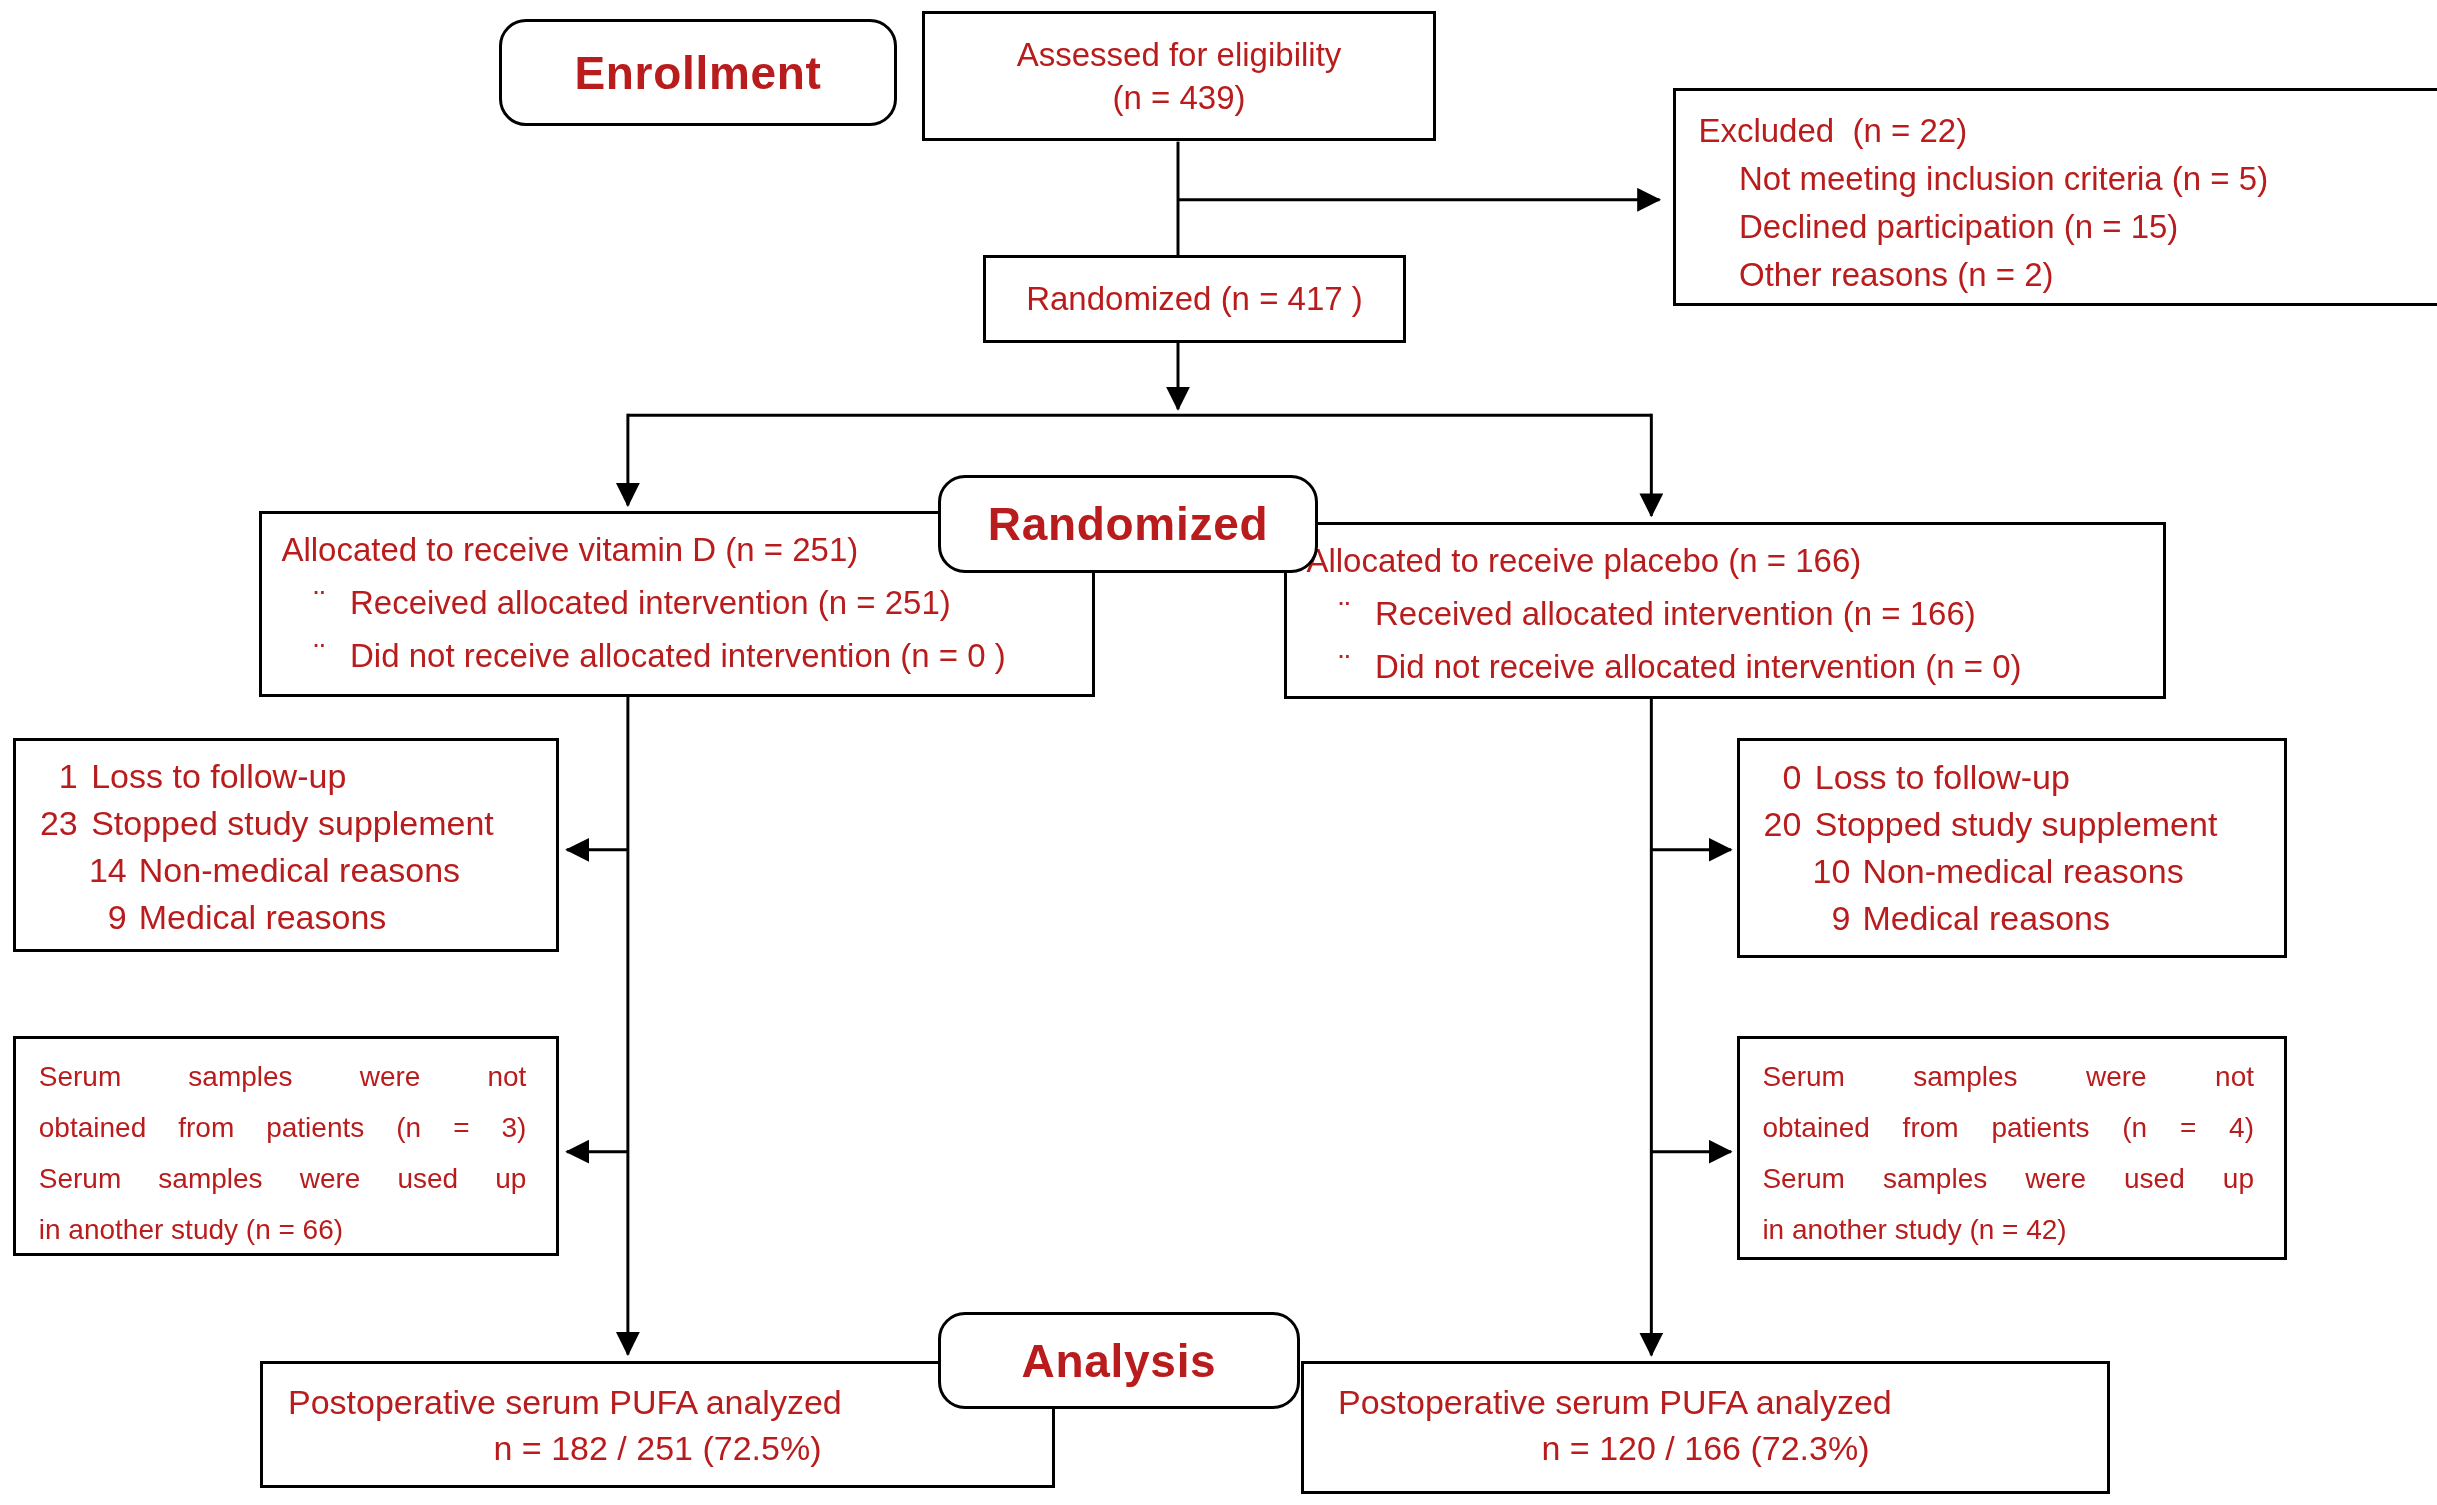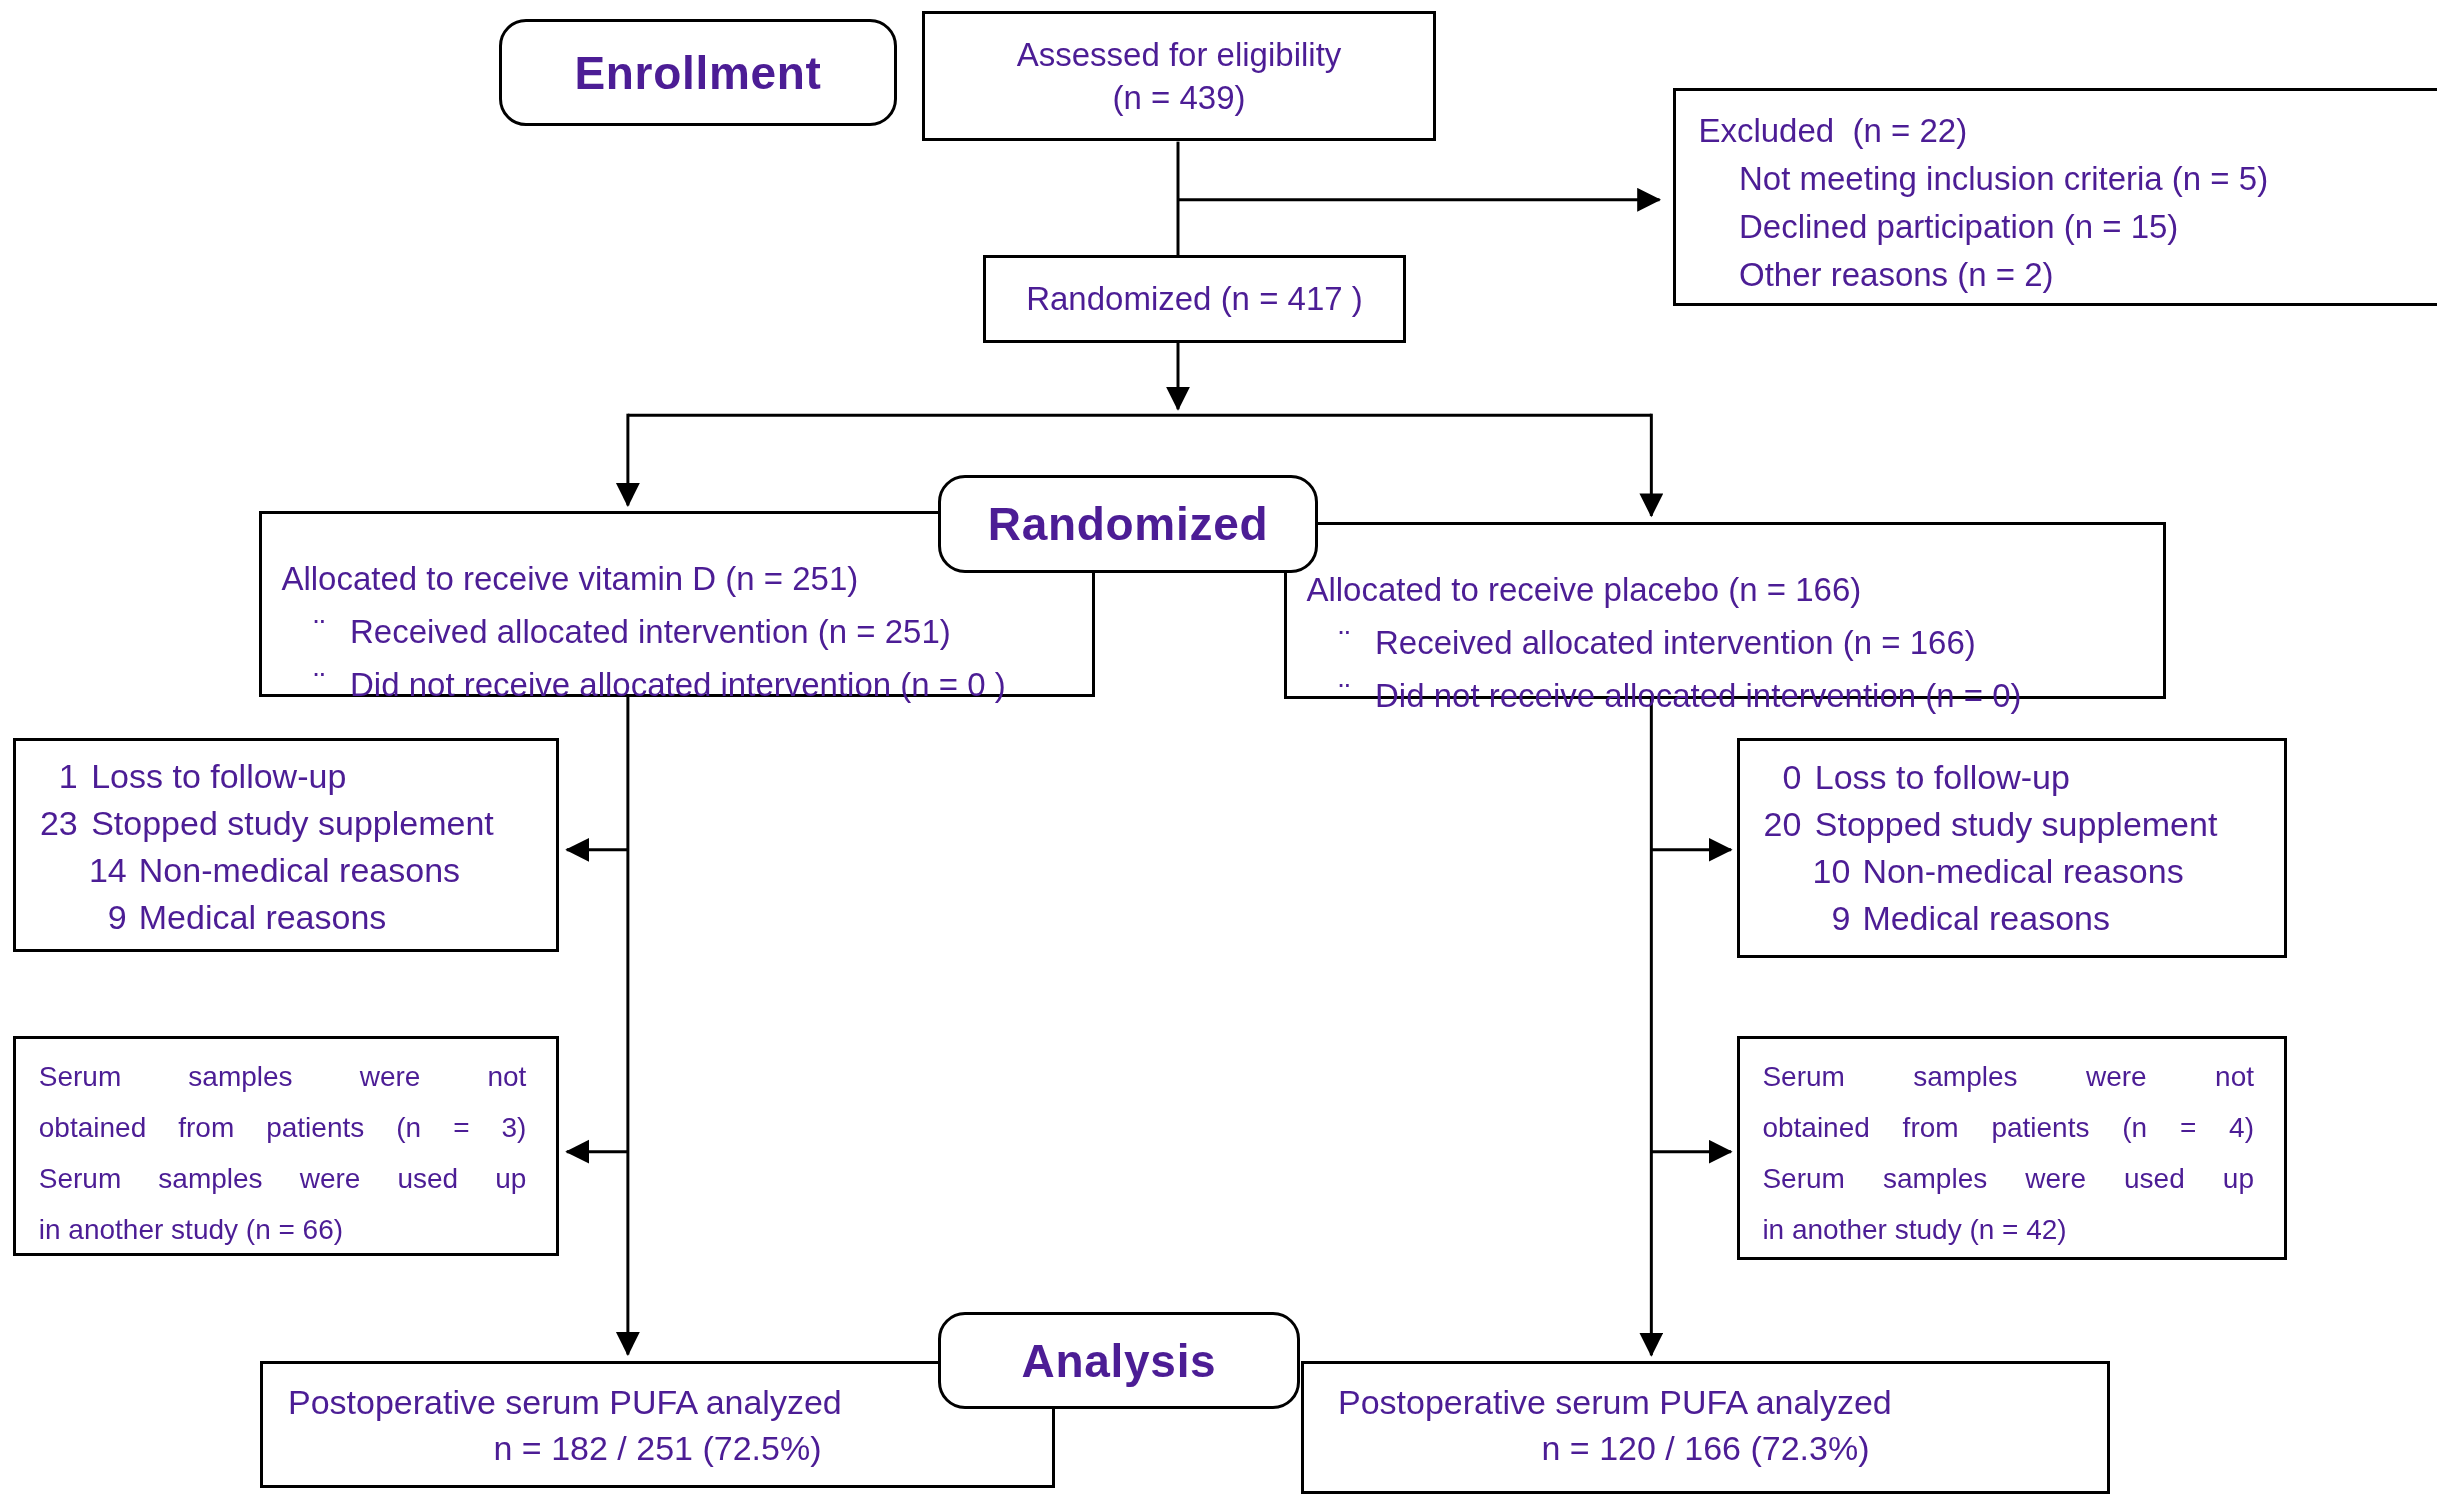--- a/index.html
+++ b/index.html
@@ -1,21 +1,21 @@
 <!DOCTYPE html>
 <html style="font-size:12px"><head>
 <meta charset="utf-8">
 <style>
   html,body{margin:0;padding:0;background:#ffffff;}
   #canvas{
     position:relative;
     width:2438px;height:1505px;
     background:#ffffff;
     font-family:"Liberation Sans", sans-serif;
-    color:#4c1d95;
+    color:#b91c1c;
     overflow:hidden;
   }
   #arrows{position:absolute;left:0;top:0;z-index:1;}
   .box{
     position:absolute;
     background:#ffffff;
     border:3px solid #000000;
     box-sizing:border-box;
     z-index:2;
     font-size:33px;
@@ -35,21 +35,21 @@
   
   .b-assessed{line-height:43px;}
   
   .b-excluded{padding-top:16.4px;line-height:48px;}
   .b-excluded .xtitle{padding-left:22.4px;white-space:pre;}
   .b-excluded .xitem{padding-left:63px;}
   
   .b-randomized{line-height:82px;}
   
   .alloc{padding-top:9px;line-height:53px;}
-  .alloc .atitle{padding-left:19.4px;margin-top:29px;}
+  .alloc .atitle{padding-left:19.4px;}
   .alloc .arow{padding-left:52px;display:flex;}
   .alloc .bullet{display:inline-block;width:36px;flex:0 0 36px;}
   
   .fup{padding-top:12px;line-height:47px;font-size:34px;}
   .fup .frow{display:flex;margin-left:13.4px;}
   .fup .num{display:inline-block;text-align:right;flex:0 0 auto;}
   .fup .n1{width:48px;margin-right:13.4px;}
   .fup .n2{width:97px;margin-right:12px;}
   
   .serum{padding:12px 30px 0 22.4px;line-height:51px;font-size:28px;}

